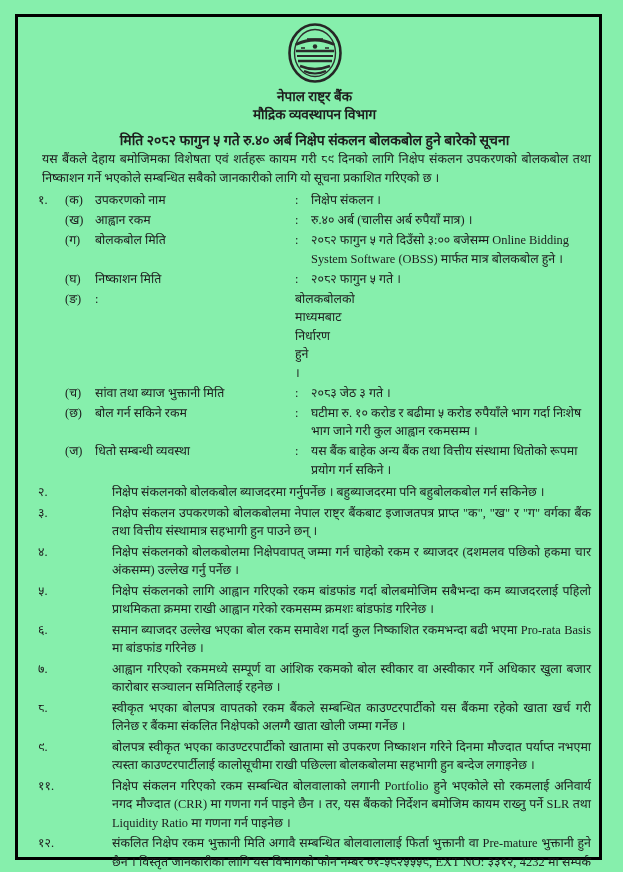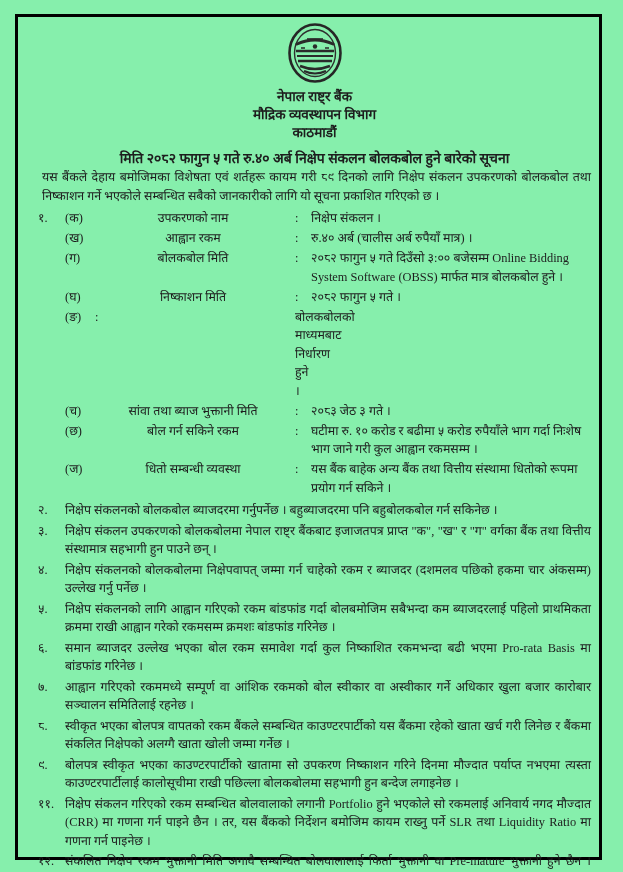--- a/index.html
+++ b/index.html
@@ -26,30 +26,30 @@
   .intro{
     font-size:12.4px;line-height:18.5px;text-align:justify;margin:0 0 4px 4px;
   }
   .spec-block{margin:0 0 2px 0;}
   .spec-row{
     display:grid;grid-template-columns:27px 30px 200px 16px 1fr;
     font-size:12.4px;line-height:18.5px;margin-bottom:1.5px;
   }
   .spec-num{white-space:nowrap;}
   .spec-key{white-space:nowrap;}
-  .spec-label{padding-right:4px;text-align:center;}
+  .spec-label{padding-right:4px;}
   .spec-colon{text-align:left;}
   .spec-value{text-align:left;}
   .clauses{margin-top:4px;}
   .clause{
     display:grid;grid-template-columns:27px 1fr;
     font-size:12.4px;line-height:18.5px;margin-bottom:2px;
   }
   .clause-num{white-space:nowrap;}
-  .clause-text{text-align:justify;}
+  .clause-text{text-align:justify;margin-left:47px;}
 </style>
 </head>
 <body>
 
 <div class="page">
   <div class="frame"></div>
 
   <div class="content">
 
     <div class="header">
@@ -63,21 +63,20 @@
           <path d="M11 39 H45" stroke="#2a2a2a" stroke-width="2.4"></path>
           <path d="M13 44 Q28 50 43 44" fill="none" stroke="#2a2a2a" stroke-width="2.6"></path>
           <path d="M17 49 Q28 54 39 49" fill="none" stroke="#2a2a2a" stroke-width="2.2"></path>
           <path d="M20 17 H36" stroke="#2a2a2a" stroke-width="1.6"></path>
           <circle cx="28" cy="24.5" r="2.2" fill="#2a2a2a"></circle>
           <path d="M14 26 L18 26 M38 26 L42 26" stroke="#2a2a2a" stroke-width="1.4"></path>
         </svg>
       </span>
       <div class="org-line">नेपाल राष्ट्र बैंक</div>
       <div class="org-line">मौद्रिक व्यवस्थापन विभाग</div>
-      <div class="city-line">काठमाडौं</div>
     </div>
 
     <div class="title">मिति २०८२ फागुन ५ गते रु.४० अर्ब निक्षेप संकलन बोलकबोल हुने बारेको सूचना</div>
 
     <p class="intro">यस बैंकले देहाय बमोजिमका विशेषता एवं शर्तहरू कायम गरी ८९ दिनको लागि निक्षेप संकलन उपकरणको बोलकबोल तथा निष्काशन गर्ने भएकोले सम्बन्धित सबैको जानकारीको लागि यो सूचना प्रकाशित गरिएको छ ।</p>
 
     <div class="spec-block">
       <div class="spec-row">
         <span class="spec-num">१.</span>
         <span class="spec-key">(क)</span>

